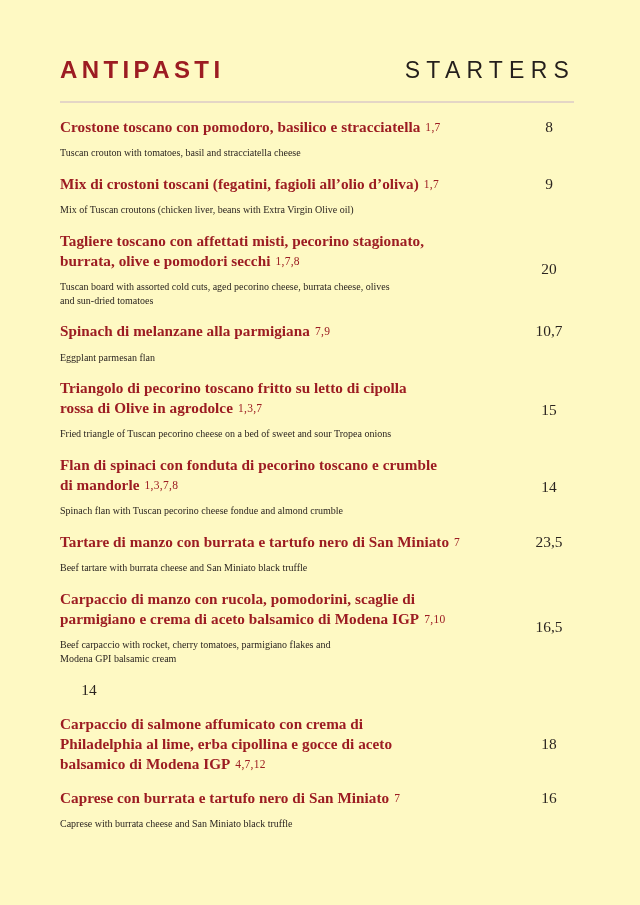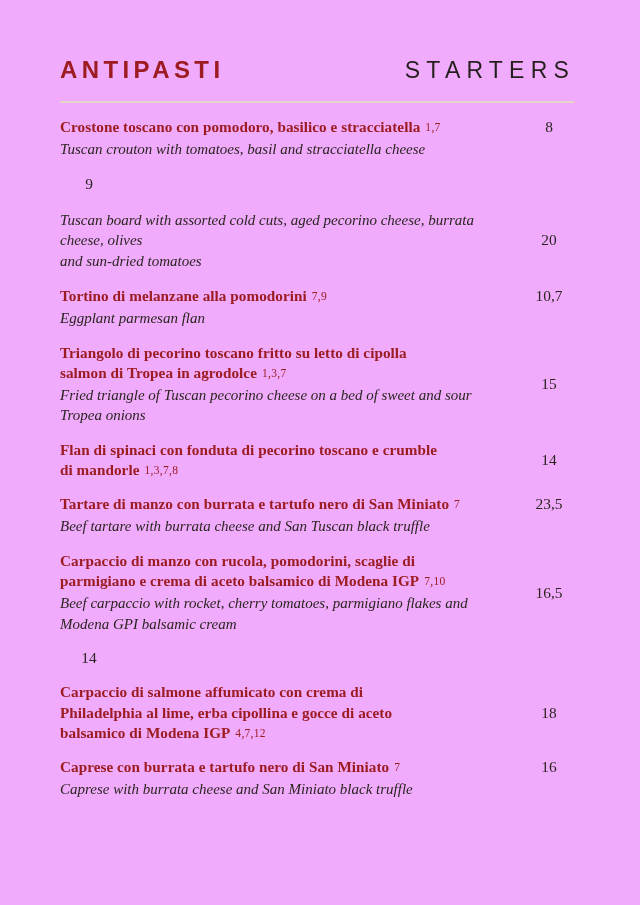--- a/index.html
+++ b/index.html
@@ -13,21 +13,21 @@
     font-family: "Liberation Serif", serif;
     -webkit-font-smoothing: antialiased;
     overflow: hidden;
   }
 
   .menu-page {
     width: 640px;
     height: 905px;
     box-sizing: border-box;
     padding: 56px 62px 0 60px;
-    background: #f0abfc;
+    background: #fef9c3;
   }
 
   
   .menu-header {
     display: flex;
     align-items: baseline;
     justify-content: space-between;
     padding-right: 2px;
   }
   .section-title-it {
@@ -91,24 +91,23 @@
     letter-spacing: 0.3px;
     color: #9c1c22;
     padding-left: 5px;
     vertical-align: 1px;
     white-space: nowrap;
   }
 
   .item-desc {
     color: #2b2520;
     font-family: "Liberation Serif", serif;
-    font-style: italic;
-    font-size: 15px;
+    font-size: 10px;
     line-height: 1.38;
-    margin: 2px 0 0 0;
+    margin: 9px 0 0 0;
     white-space: pre-line;
   }
 
   .item-price {
     flex: 0 0 58px;
     width: 58px;
     text-align: center;
     color: #2b2520;
     font-family: "Liberation Serif", serif;
     font-size: 15.4px;
@@ -134,55 +133,62 @@
 
   <div class="items" id="items-container">
       <div class="menu-item" data-lines="1">
         <div class="item-main">
           <div class="item-title"><span>Crostone toscano con pomodoro, basilico e stracciatella</span><span class="allergens">1,7</span></div>
           <div class="item-desc">Tuscan crouton with tomatoes, basil and stracciatella cheese</div>
         </div>
         <div class="item-price">8</div>
       </div>
       <div class="menu-item" data-lines="1">
+        <div class="item-main">
+          <div class="item-title"><span>Mix di crostoni toscani (fegatini, fagioli all’olio d’oliva)</span><span class="allergens">1,7</span></div>
+          <div class="item-desc">Mix of Tuscan croutons (chicken liver, beans with Extra Virgin Olive oil)</div>
+        </div>
         <div class="item-price">9</div>
       </div>
       <div class="menu-item" data-lines="2">
         <div class="item-main">
+          <div class="item-title"><span>Tagliere toscano con affettati misti, pecorino stagionato,
+burrata, olive e pomodori secchi</span><span class="allergens">1,7,8</span></div>
           <div class="item-desc">Tuscan board with assorted cold cuts, aged pecorino cheese, burrata cheese, olives
 and sun-dried tomatoes</div>
         </div>
         <div class="item-price">20</div>
       </div>
       <div class="menu-item" data-lines="1">
         <div class="item-main">
-          <div class="item-title"><span>Tortino di melanzane alla pomodorini</span><span class="allergens">7,9</span></div>
+          <div class="item-title"><span>Spinach di melanzane alla parmigiana</span><span class="allergens">7,9</span></div>
           <div class="item-desc">Eggplant parmesan flan</div>
         </div>
         <div class="item-price">10,7</div>
       </div>
       <div class="menu-item" data-lines="2">
         <div class="item-main">
           <div class="item-title"><span>Triangolo di pecorino toscano fritto su letto di cipolla
-salmon di Tropea in agrodolce</span><span class="allergens">1,3,7</span></div>
+rossa di Olive in agrodolce</span><span class="allergens">1,3,7</span></div>
           <div class="item-desc">Fried triangle of Tuscan pecorino cheese on a bed of sweet and sour Tropea onions</div>
         </div>
         <div class="item-price">15</div>
       </div>
       <div class="menu-item" data-lines="2">
         <div class="item-main">
           <div class="item-title"><span>Flan di spinaci con fonduta di pecorino toscano e crumble
 di mandorle</span><span class="allergens">1,3,7,8</span></div>
+          <div class="item-desc">Spinach flan with Tuscan pecorino cheese fondue and almond crumble</div>
         </div>
         <div class="item-price">14</div>
       </div>
       <div class="menu-item" data-lines="1">
         <div class="item-main">
           <div class="item-title"><span>Tartare di manzo con burrata e tartufo nero di San Miniato</span><span class="allergens">7</span></div>
-          <div class="item-desc">Beef tartare with burrata cheese and San Tuscan black truffle</div>
+          <div class="item-desc">Beef tartare with burrata cheese and San Miniato black truffle</div>
         </div>
         <div class="item-price">23,5</div>
       </div>
       <div class="menu-item" data-lines="2">
         <div class="item-main">
           <div class="item-title"><span>Carpaccio di manzo con rucola, pomodorini, scaglie di
 parmigiano e crema di aceto balsamico di Modena IGP</span><span class="allergens">7,10</span></div>
           <div class="item-desc">Beef carpaccio with rocket, cherry tomatoes, parmigiano flakes and
 Modena GPI balsamic cream</div>
         </div>

